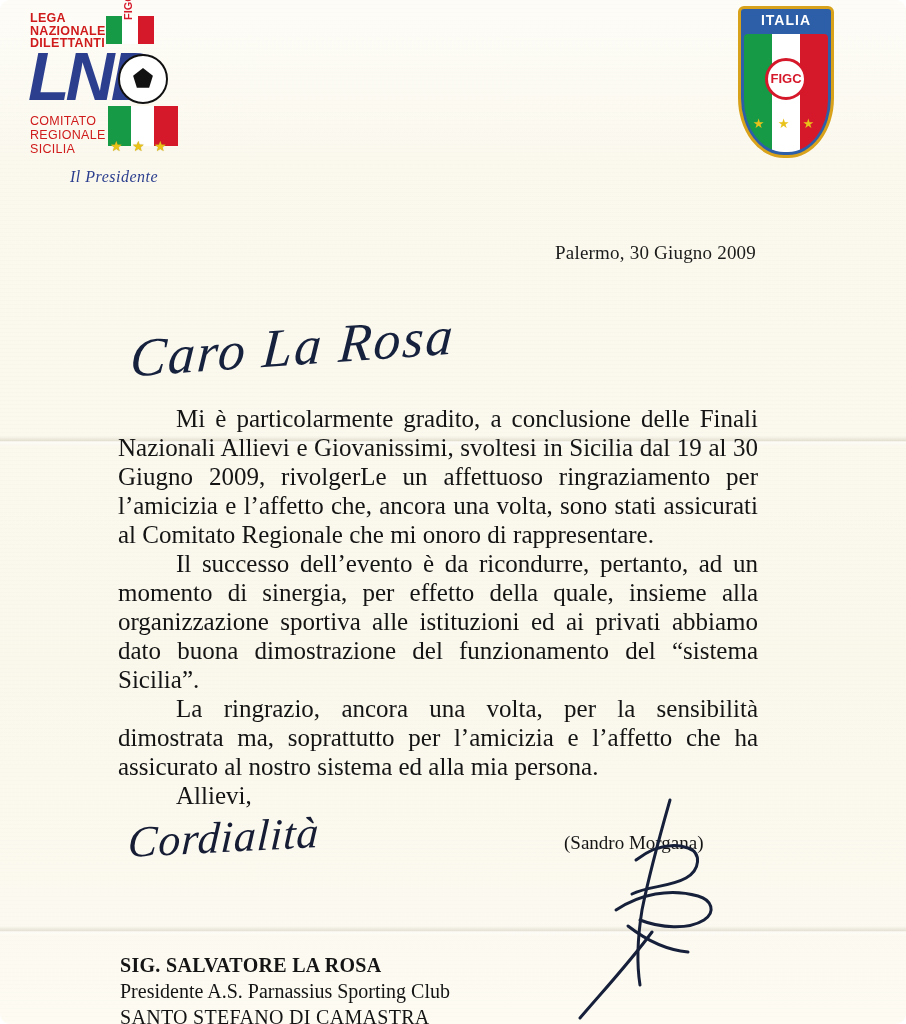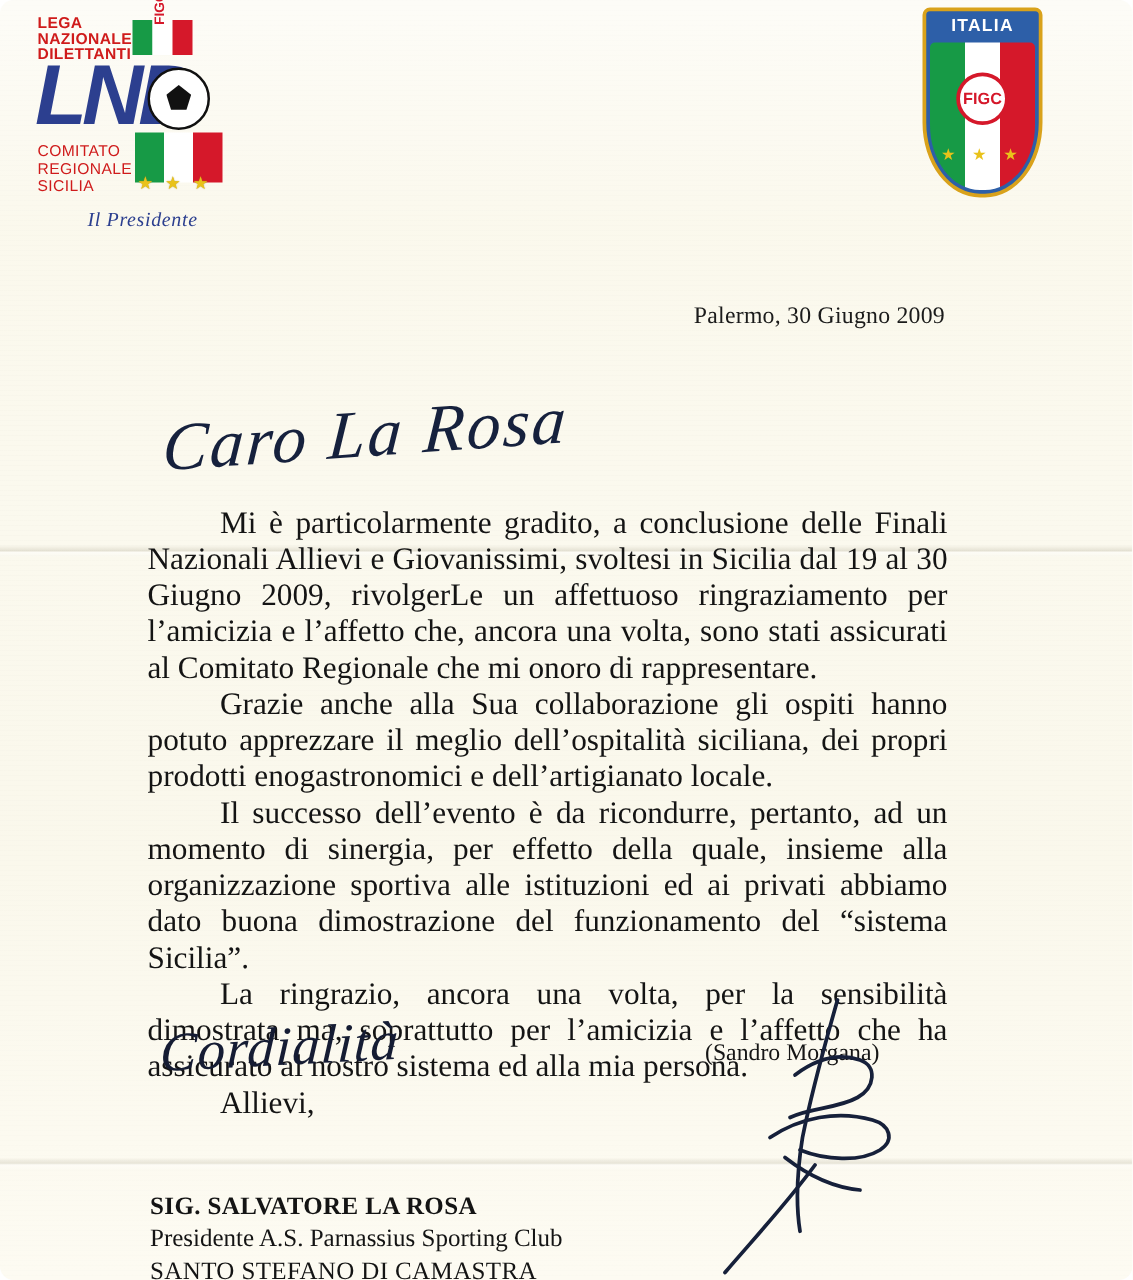--- a/index.html
+++ b/index.html
@@ -328,21 +328,20 @@
     <div class="figc-circle">FIGC</div>
     <div class="figc-stars">★ ★ ★</div>
   </div>
 
   <div class="place-date">Palermo, 30 Giugno 2009</div>
 
   <div class="salutation">Caro La Rosa</div>
 
   <div class="body-text">
     <p>Mi è particolarmente gradito, a conclusione delle Finali Nazionali Allievi e Giovanissimi, svoltesi in Sicilia dal 19 al 30 Giugno 2009, rivolgerLe un affettuoso ringraziamento per l’amicizia e l’affetto che, ancora una volta, sono stati assicurati al Comitato Regionale che mi onoro di rappresentare.</p>
-    <p>Grazie anche alla Sua collaborazione gli ospiti hanno potuto apprezzare il meglio dell’ospitalità siciliana, dei propri prodotti enogastronomici e dell’artigianato locale.</p>
     <p>Il successo dell’evento è da ricondurre, pertanto, ad un momento di sinergia, per effetto della quale, insieme alla organizzazione sportiva alle istituzioni ed ai privati abbiamo dato buona dimostrazione del funzionamento del “sistema Sicilia”.</p>
     <p>La ringrazio, ancora una volta, per la sensibilità dimostrata ma, soprattutto per l’amicizia e l’affetto che ha assicurato al nostro sistema ed alla mia persona.</p>
     <p>Allievi,</p>
   </div>
 
   <div class="sign-script">Cordialità</div>
 
   <div class="sign-name">(Sandro Morgana)</div>
 
   <svg class="sign-scribble" viewBox="0 0 230 230">

